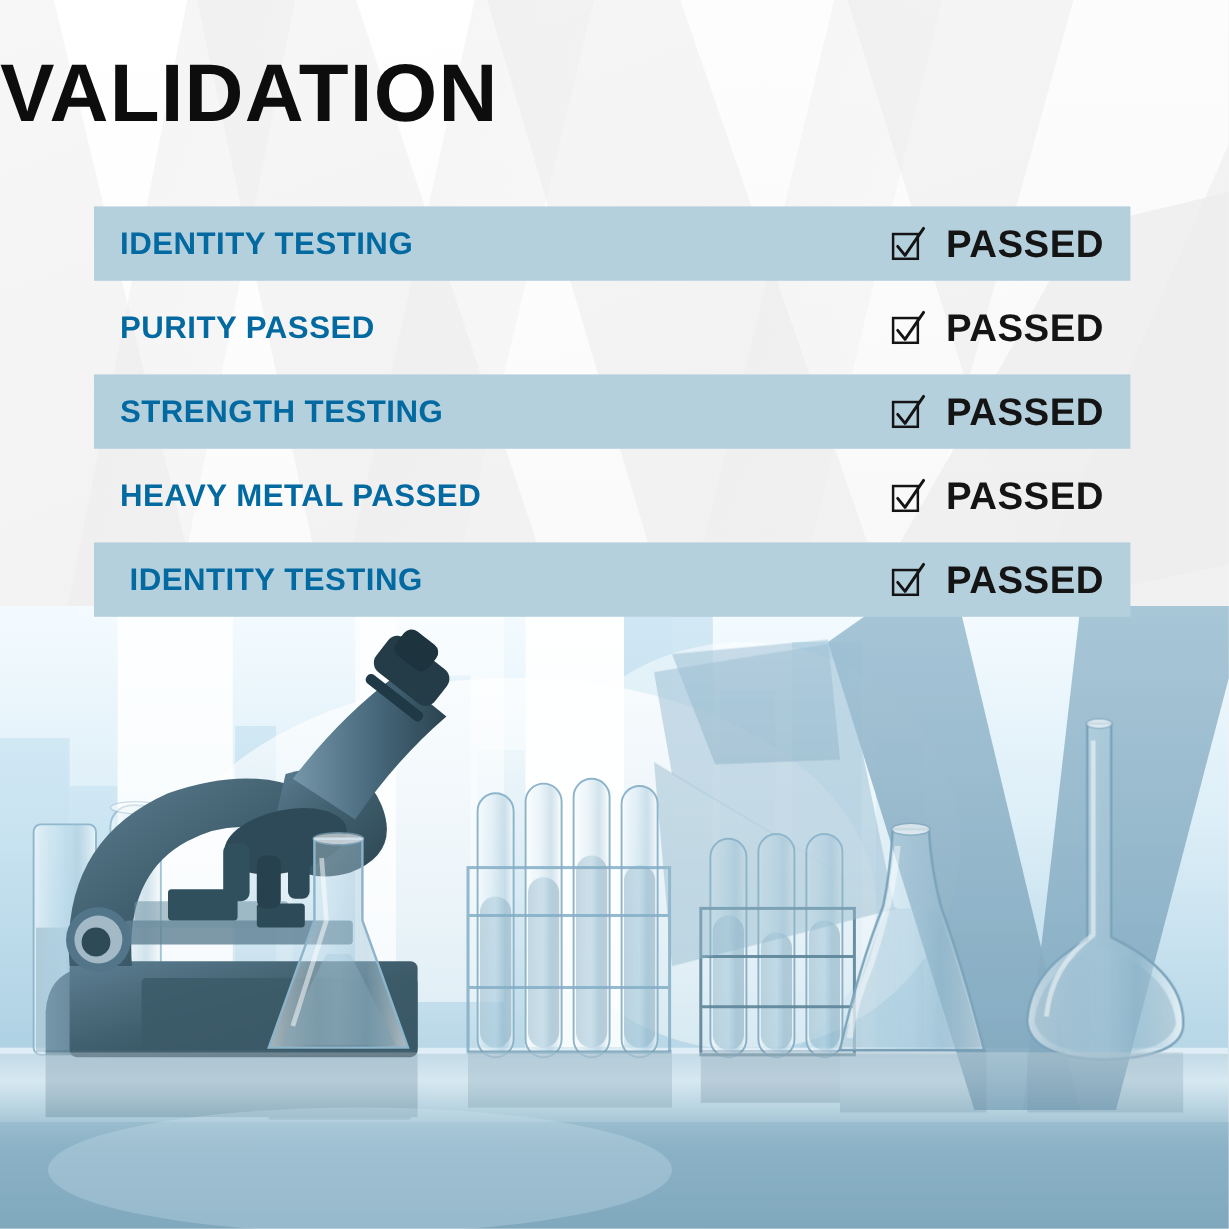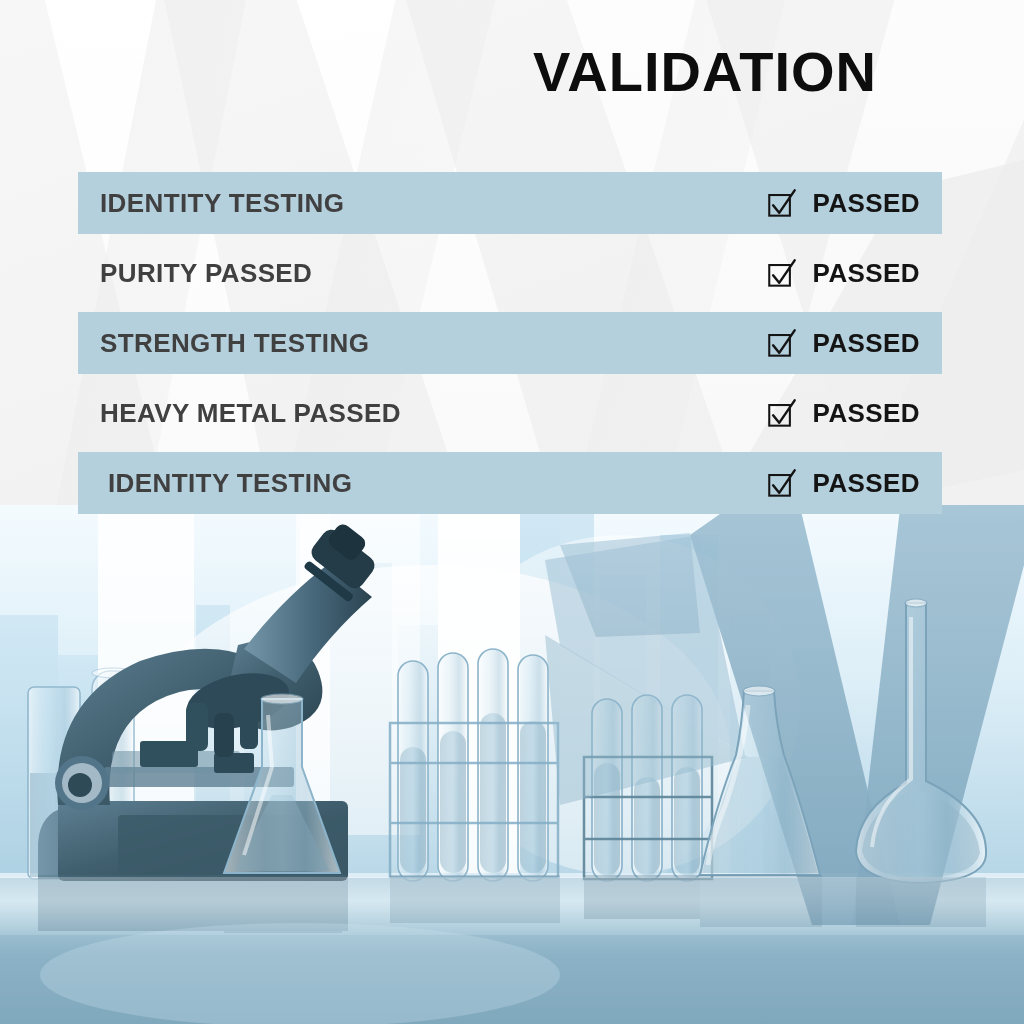--- a/index.html
+++ b/index.html
@@ -23,22 +23,22 @@
   
   .photo-band {
     position:absolute; left:0; top:505px; width:1024px; height:519px;
     overflow:hidden;
   }
   .photo-svg { position:absolute; left:0; top:0; }
 
   
   .title {
     position:absolute; left:0; top:44px; width:877px;
-    text-align:right;
-    font-size:56px;
+    text-align:left;
+    font-size:68px;
     font-weight:700;
     letter-spacing:1px;
     color:#0d0d0d;
     line-height:1;
   }
 
   
   .checklist {
     position:absolute; left:78px; top:172px; width:864px;
   }
@@ -52,30 +52,30 @@
     padding:0 22px 0 22px;
   }
   .row.shaded { background:#b5d0dd; }
   .row.plain  { background:transparent; }
   .row.indent .row-label { padding-left:8px; }
 
   .row-label {
     font-size:26px;
     font-weight:700;
     letter-spacing:0.4px;
-    color:#404040;
+    color:#0369a1;
     white-space:nowrap;
   }
   .row-status {
     display:flex;
     align-items:center;
     gap:16px;
   }
   .status-text {
-    font-size:26px;
+    font-size:32px;
     font-weight:700;
     letter-spacing:0.4px;
     color:#141414;
   }
   .check-icon { display:block; width:30px; height:30px; flex:none; }
 </style>
 </head>
 <body>
 
 <div id="stage">

